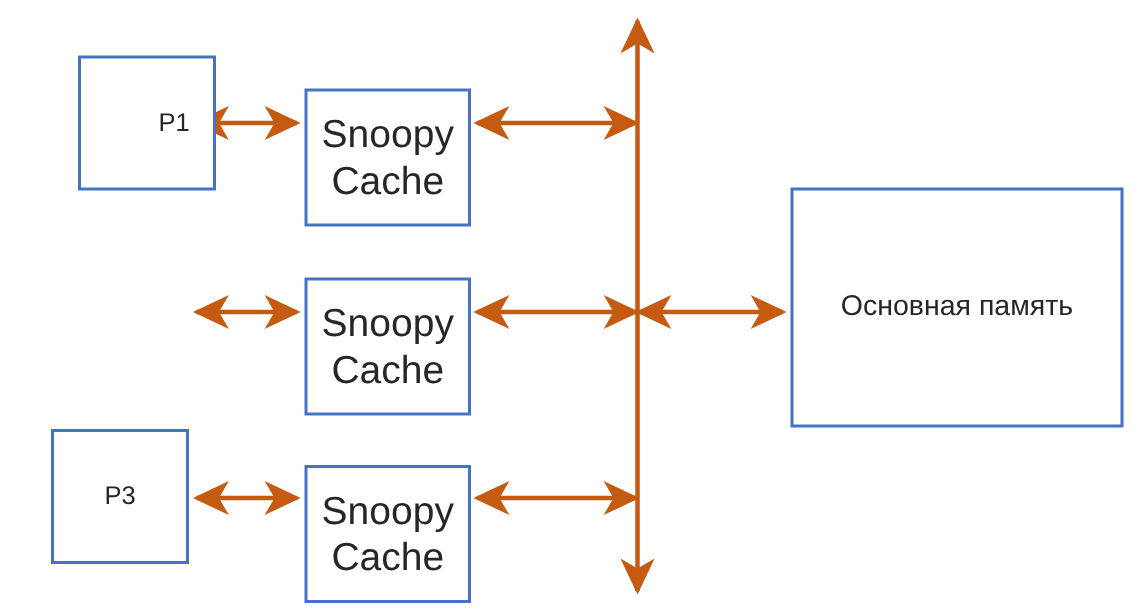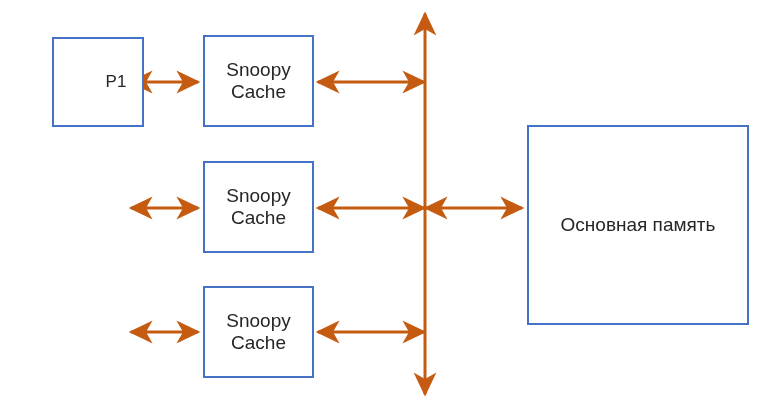--- a/index.html
+++ b/index.html
@@ -34,21 +34,22 @@
     justify-content: center;
     text-align: center;
     color: #262626;
     line-height: 1.18;
     z-index: 3;
   }
   .proc-box {
     font-size: 17px;
   }
   .cache-box {
-    font-size: 19px;
+    font-size: 26px;
+    margin-top: 24px;
   }
   .mem-box {
     font-size: 19px;
   }
   .node-label {
     display: block;
     white-space: pre-line;
   }
 </style>
 </head>
@@ -77,33 +78,36 @@
 
     <line x1="131" y1="332" x2="198" y2="332" stroke="#C55A11" stroke-width="3" marker-start="url(#arrowStart)" marker-end="url(#arrowEnd)"></line>
     <line x1="318" y1="332" x2="424" y2="332" stroke="#C55A11" stroke-width="3" marker-start="url(#arrowStart)" marker-end="url(#arrowEnd)"></line>
   </svg>
 
   <div class="node-box proc-box" style="left:52px; top:37px; width:92px; height:90px;padding-left:36px;">
     <span class="node-label">P1</span>
   </div>
 
 
+  <div class="node-box proc-box" style="left:34px; top:286px; width:92px; height:90px;">
+    <span class="node-label">P3</span>
+  </div>
 
   <div class="node-box cache-box" style="left:203px; top:35px; width:111px; height:92px;">
     <span class="node-label">Snoopy
 Cache</span>
   </div>
 
   <div class="node-box cache-box" style="left:203px; top:161px; width:111px; height:92px;">
     <span class="node-label">Snoopy
 Cache</span>
   </div>
 
   <div class="node-box cache-box" style="left:203px; top:286px; width:111px; height:92px;">
     <span class="node-label">Snoopy
 Cache</span>
   </div>
 
-  <div class="node-box mem-box" style="left:527px; top:125px; width:222px; height:200px;justify-content:center;">
+  <div class="node-box mem-box" style="left:527px; top:125px; width:222px; height:160px;justify-content:center;">
     <span class="node-label">Основная память</span>
   </div>
 
 </div>
 
 </body></html>

